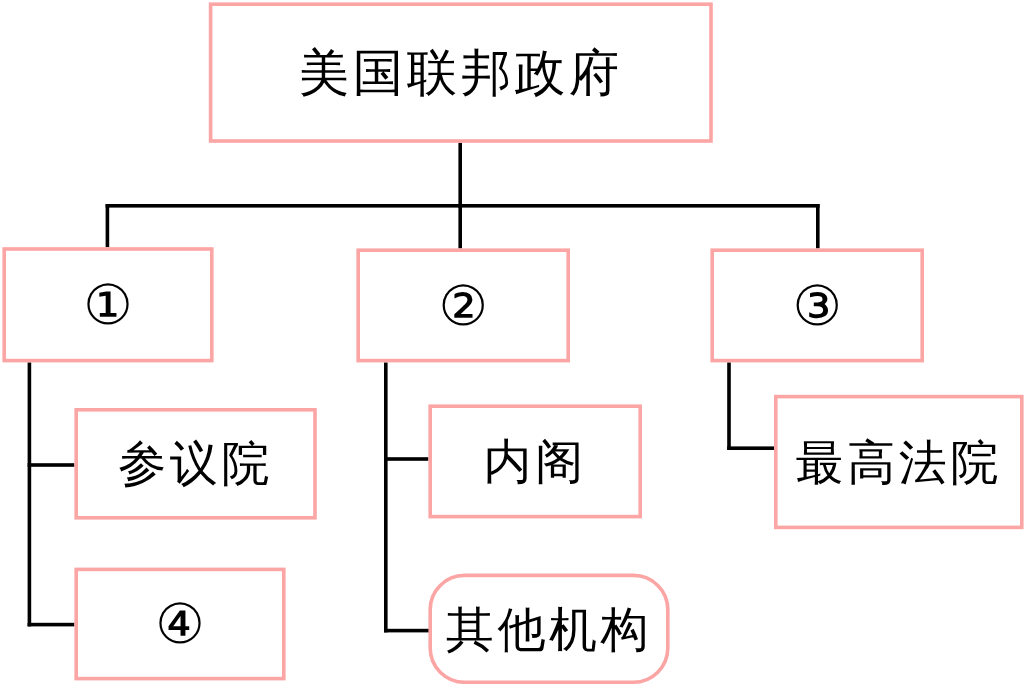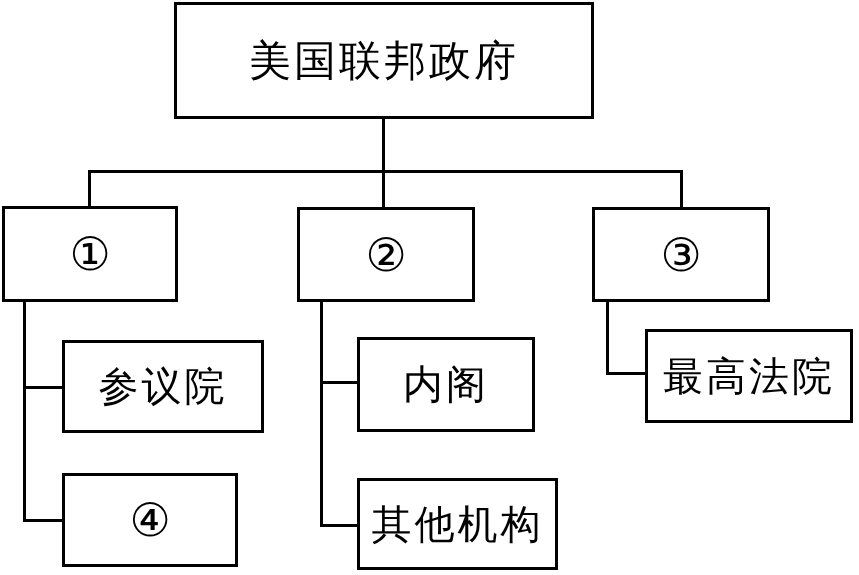--- a/index.html
+++ b/index.html
@@ -6,43 +6,43 @@
   #canvas {
     position:relative;
     width:859px; height:575px;
     background:#ffffff;
     overflow:hidden;
     font-family:"DejaVu Serif","Liberation Serif",serif;
   }
   .box {
     position:absolute;
     box-sizing:border-box;
-    border:3px solid #000000;
+    border:3px solid #fca5a5;
     background:#fff;
     display:flex;
     align-items:center;
     justify-content:center;
     color:#000;
     font-size:40px;
     letter-spacing:3px;
     white-space:nowrap;
   }
   .box.num { font-size:46px; letter-spacing:0; }
   .line { position:absolute; background:#000; }
 
   
   #root-box   { left:174px; top:2px;   width:420px; height:117px; font-size:42px; }
   #box-1      { left:2px;   top:206px; width:176px; height:96px; }
   #box-2      { left:297px; top:207px; width:178px; height:95px; }
   #box-3      { left:592px; top:207px; width:178px; height:95px; }
   #box-senate { left:62px;  top:340px; width:202px; height:93px; }
   #box-four   { left:62px;  top:473px; width:176px; height:94px; }
   #box-cabinet{ left:357px; top:337px; width:178px; height:95px; }
-  #box-other  { left:357px; top:478px; width:201px; height:92px; }
-  #box-court  { left:645px; top:329px; width:208px; height:94px; }
+  #box-other  { left:357px; top:478px; width:201px; height:92px;border-radius:30px; }
+  #box-court  { left:645px; top:329px; width:208px; height:112px; }
 
   
   #v-root   { left:382px; top:117px; width:3px;  height:56px; }
   #h-main   { left:88px;  top:170px; width:595px; height:3px; }
   #v-drop-1 { left:88px;  top:170px; width:3px;  height:38px; }
   #v-drop-2 { left:382px; top:170px; width:3px;  height:39px; }
   #v-drop-3 { left:680px; top:170px; width:3px;  height:39px; }
 
   #v-col-1    { left:23px;  top:300px; width:3px; height:222px; }
   #h-senate   { left:23px;  top:386px; width:41px; height:3px; }

